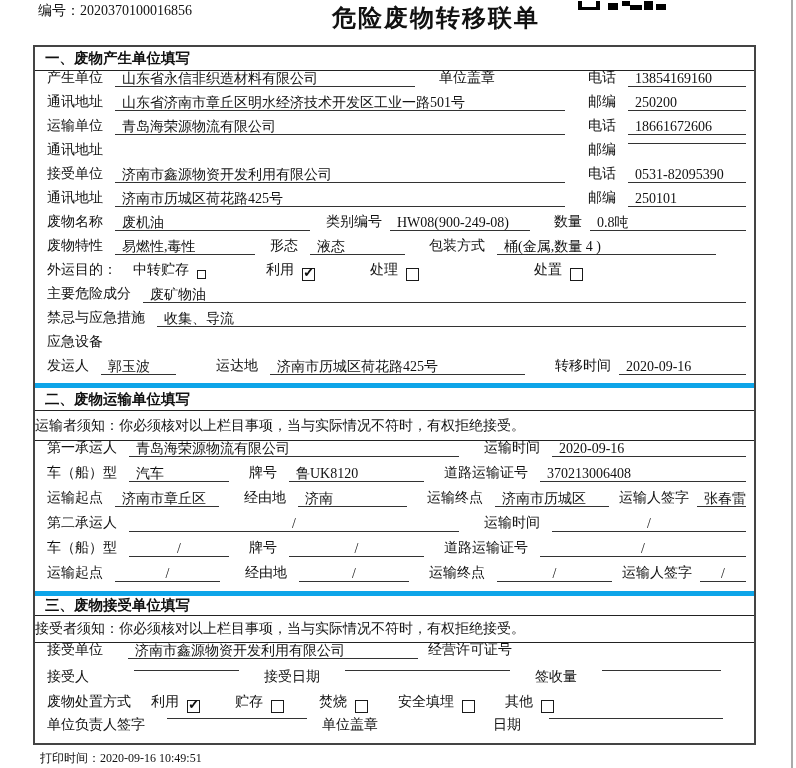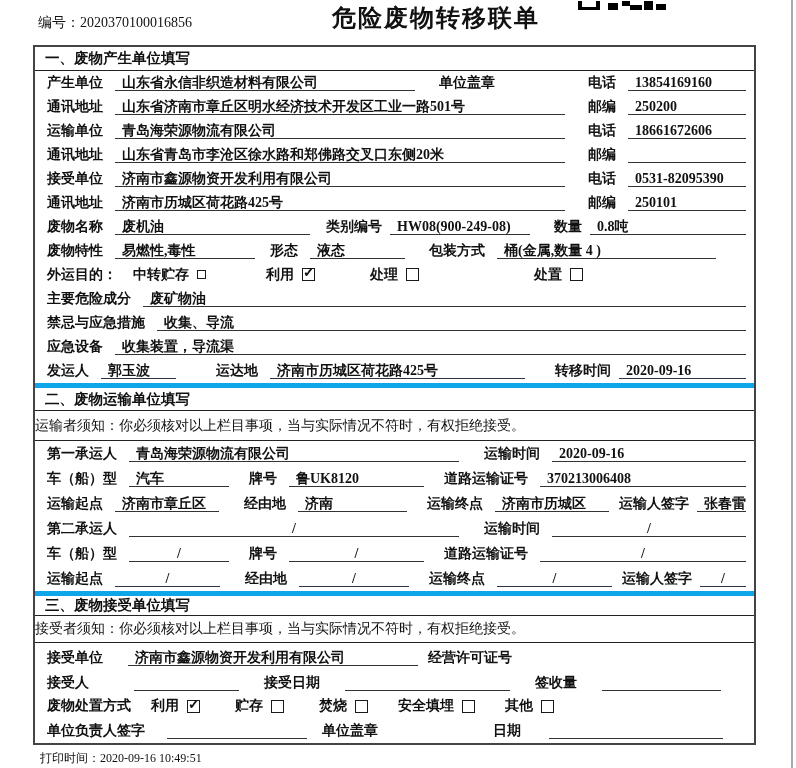--- a/index.html
+++ b/index.html
@@ -1,30 +1,30 @@
 <!DOCTYPE html>
 <html><head>
 <meta charset="utf-8">
 <style>
   html,body{margin:0;padding:0;background:#fff;}
   .page{position:relative;width:796px;height:768px;background:#ffffff;overflow:hidden;
         font-family:"Liberation Serif","DejaVu Serif",serif;color:#111;font-size:14px;}
   .right-edge{position:absolute;left:791px;top:0;width:2px;height:768px;background:#aaa;}
   
   .hdr{position:relative;height:45px;}
-  .serial{position:absolute;left:38px;top:14px;font-size:14px;white-space:nowrap;font-family:Liberation Serif, serif;}
+  .serial{position:absolute;left:38px;top:2px;font-size:14px;white-space:nowrap;font-family:Liberation Serif, serif;}
   .doc-title{position:absolute;left:332px;top:2px;font-size:24px;font-weight:bold;letter-spacing:2px;white-space:nowrap;}
   .qr{position:absolute;left:578px;top:0;}
   
   .sheet{position:absolute;left:33px;top:45px;width:723px;border:2px solid #444;box-sizing:border-box;background:#fff;}
   .sec-head{height:24px;display:flex;align-items:center;padding-left:10px;font-weight:bold;font-size:14.5px;
             border-bottom:1px solid #222;box-sizing:border-box;}
   .bt{border-top:5px solid #0ea5e9;}
   .notice{height:30px;display:flex;align-items:center;border-bottom:1px solid #222;box-sizing:border-box;}
-  .row{display:flex;align-items:flex-end;padding:0 8px 4px 12px;box-sizing:border-box;font-weight:bold;}
+  .row{display:flex;align-items:flex-start;padding:0 8px 4px 12px;box-sizing:border-box;}
   .r24{height:24px}.r25{height:25px}.r27{height:27px}.r23{height:23px}.r28{height:28px}
   .lbl{white-space:nowrap;line-height:1.05;}
   .val{border-bottom:1px solid #333;white-space:nowrap;line-height:1.1;padding-left:7px;margin-left:12px;box-sizing:border-box;}
   .slash{text-align:center;padding-left:0;}
   .vf{flex:1;}
   .sp{flex:1;}
   .w75{width:75px}.w95{width:95px}.w100{width:100px}.w105{width:105px}.w110{width:110px}.w115{width:115px}
   .w118{width:118px}.w135{width:135px}.w140{width:140px}.w165{width:165px}.w195{width:195px}.w255{width:255px}
   .w290{width:290px}.w300{width:300px}.w330{width:330px}.w450{width:450px}.ml8{margin-left:8px}.ml10{margin-left:10px}.ml15{margin-left:15px}.ml16{margin-left:16px}
   .ml20{margin-left:20px}.ml22{margin-left:22px}.ml24{margin-left:24px}.ml25{margin-left:25px}.ml28{margin-left:28px}
@@ -87,21 +87,20 @@
     <div class="row r24">
       <span class="lbl">运输单位</span>
       <span class="val w450">青岛海荣源物流有限公司</span>
       <span class="sp"></span>
       <span class="lbl">电话</span>
       <span class="val w118">18661672606</span>
     </div>
 
     <div class="row r24">
       <span class="lbl">通讯地址</span>
-      <span class="val w450">山东省青岛市李沧区徐水路和郑佛路交叉口东侧20米</span>
       <span class="sp"></span>
       <span class="lbl">邮编</span>
       <span class="val w118"></span>
     </div>
 
     <div class="row r24">
       <span class="lbl">接受单位</span>
       <span class="val w450">济南市鑫源物资开发利用有限公司</span>
       <span class="sp"></span>
       <span class="lbl">电话</span>
@@ -151,21 +150,20 @@
       <span class="val vf">废矿物油</span>
     </div>
 
     <div class="row r24">
       <span class="lbl">禁忌与应急措施</span>
       <span class="val vf">收集、导流</span>
     </div>
 
     <div class="row r24">
       <span class="lbl">应急设备</span>
-      <span class="val vf">收集装置，导流渠</span>
     </div>
 
     <div class="row r24">
       <span class="lbl">发运人</span>
       <span class="val w75">郭玉波</span>
       <span class="lbl ml40">运达地</span>
       <span class="val w255">济南市历城区荷花路425号</span>
       <span class="lbl ml30">转移时间</span>
       <span class="val vf ml8">2020-09-16</span>
     </div>

